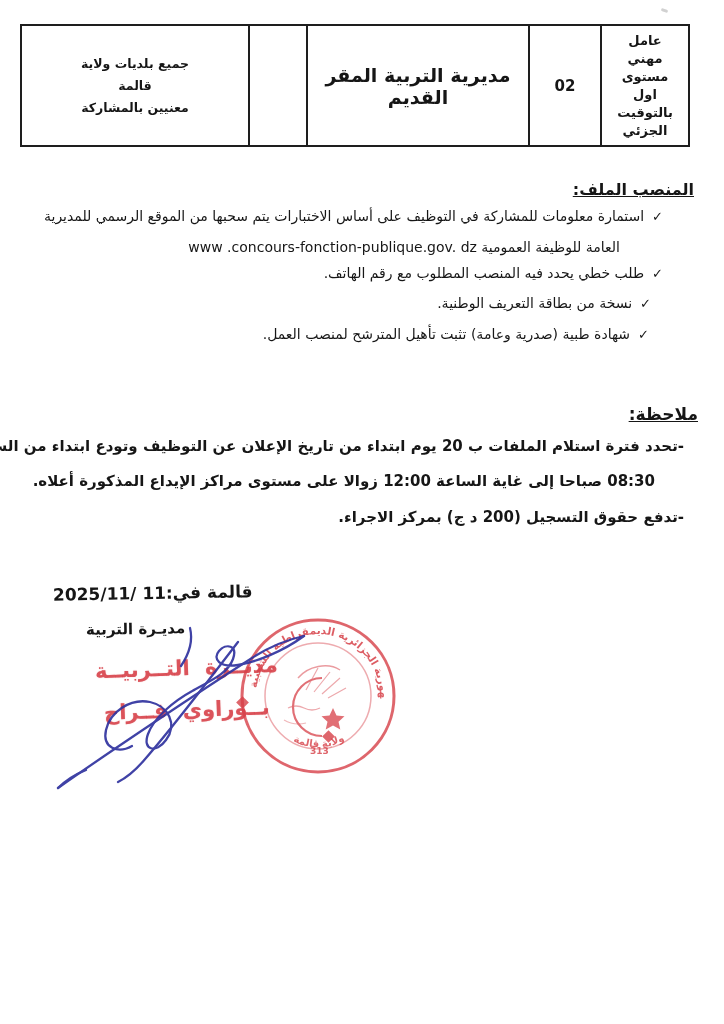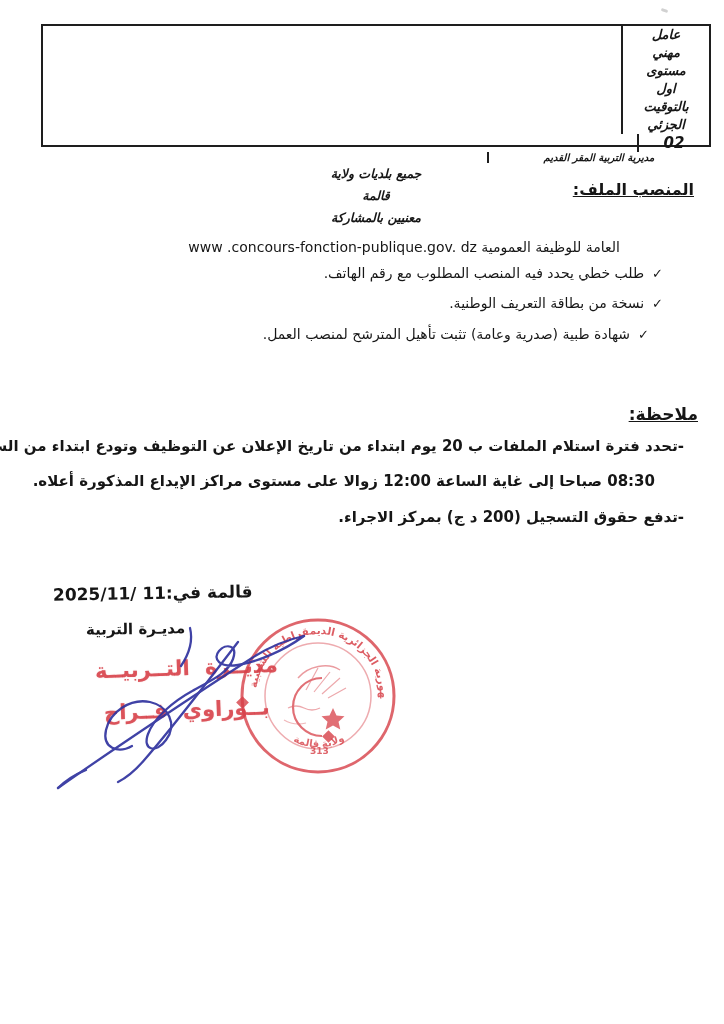--- a/index.html
+++ b/index.html
@@ -1,27 +1,27 @@
 <!DOCTYPE html>
 <html><head>
 <meta charset="utf-8">
 <style>
   html,body{margin:0;padding:0;background:#9a9a9a;}
   .page{position:relative;width:724px;height:1024px;background:#ffffff;overflow:hidden;
         font-family:"DejaVu Sans",sans-serif;color:#161616;margin:0 auto;}
   
-  .doc-table{position:absolute;left:41px;top:24px;width:670px;height:123px;
-             display:flex;flex-direction:column;direction:rtl;border:2px solid #1e1e1e;box-sizing:border-box;font-style:italic;}
+  .doc-table{position:absolute;left:20px;top:24px;width:670px;height:123px;
+             display:flex;flex-direction:row;direction:rtl;border:2px solid #1e1e1e;box-sizing:border-box;}
   .cell{display:flex;align-items:center;justify-content:center;text-align:center;
         font-weight:bold;white-space:pre-line;box-sizing:border-box;}
   .cell:not(:last-child){border-left:2px solid #1e1e1e;}
   .c-position{width:88px;font-size:13px;line-height:18px;}
   .c-wilaya{width:96px;font-size:14px;}
   .c-count{width:72px;font-size:15px;}
-  .c-venue{width:222px;font-size:10px;}
+  .c-venue{width:222px;font-size:19px;}
   .c-spacer{width:58px;}
   .c-munis{flex:1;font-size:12.5px;line-height:22px;}
   .sec-title{position:absolute;font-weight:bold;font-size:16px;text-decoration:underline;
              white-space:nowrap;direction:rtl;}
   .item{position:absolute;font-size:14px;white-space:nowrap;direction:rtl;}
   .item .chk{display:inline-block;margin-left:8px;font-size:13px;font-weight:bold;}
   .note-line{position:absolute;font-size:15px;font-weight:bold;white-space:nowrap;direction:rtl;}
   .date-line{position:absolute;right:471px;top:583px;font-size:17px;font-weight:bold;
              white-space:nowrap;direction:rtl;transform:rotate(-1deg);}
   .signer{position:absolute;right:539px;top:620px;font-size:15px;font-weight:bold;
@@ -52,28 +52,31 @@
     <div class="cell c-count">02</div>
     <div class="cell c-venue">مديرية التربية المقر القديم</div>
     <div class="cell c-spacer"></div>
     <div class="cell c-munis">جميع بلديات ولاية
 قالمة
 معنيين بالمشاركة</div>
   </div>
 
   <div class="sec-title" style="right:30px;top:180px;">المنصب الملف:</div>
 
+  <div class="item" style="right:61px;top:208px;">
+    <span class="chk">✓</span><span>استمارة معلومات للمشاركة في التوظيف على أساس الاختبارات يتم سحبها من الموقع الرسمي للمديرية</span>
+  </div>
   <div class="item" style="right:104px;top:239px;margin-left:48px;">
     <span>العامة للوظيفة العمومية</span>
     <span dir="ltr">www .concours-fonction-publique.gov. dz</span>
   </div>
   <div class="item" style="right:61px;top:265px;">
     <span class="chk">✓</span><span>طلب خطي يحدد فيه المنصب المطلوب مع رقم الهاتف.</span>
   </div>
-  <div class="item" style="right:61px;top:295px;">
+  <div class="item" style="right:73px;top:295px;">
     <span class="chk">✓</span><span>نسخة من بطاقة التعريف الوطنية.</span>
   </div>
   <div class="item" style="right:75px;top:326px;">
     <span class="chk">✓</span><span>شهادة طبية (صدرية وعامة) تثبت تأهيل المترشح لمنصب العمل.</span>
   </div>
 
   <div class="sec-title" style="right:26px;top:404px;font-size:17px;text-align:right;">ملاحظة:</div>
 
   <div class="note-line" style="right:40px;top:437px;">-تحدد فترة استلام الملفات ب 20 يوم ابتداء من تاريخ الإعلان عن التوظيف وتودع ابتداء من الساعة</div>
   <div class="note-line" style="right:69px;top:472px;">08:30 صباحا إلى غاية الساعة 12:00 زوالا على مستوى مراكز الإيداع المذكورة أعلاه.</div>

